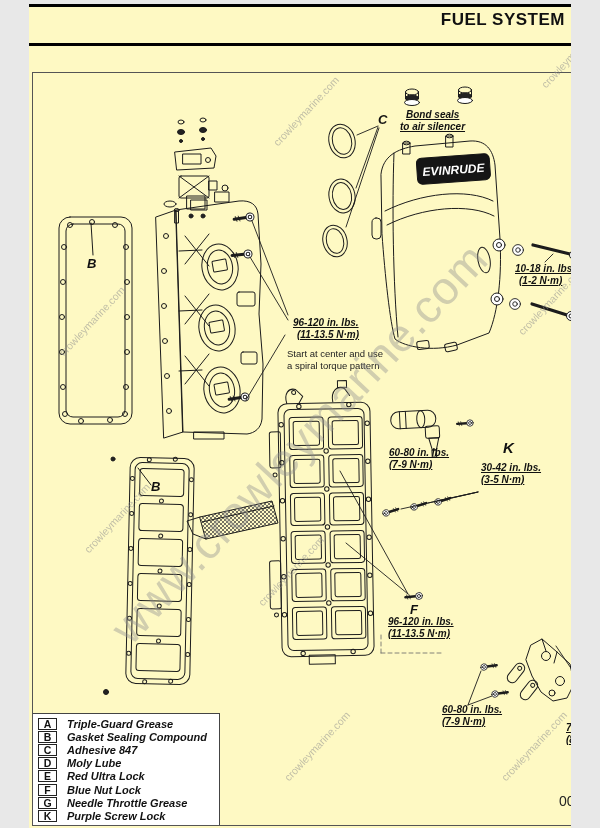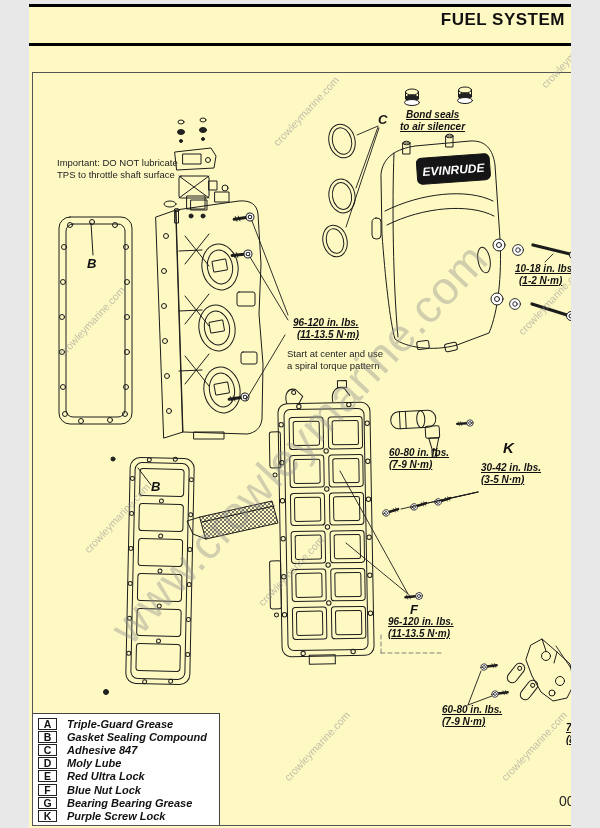--- a/index.html
+++ b/index.html
@@ -355,24 +355,20 @@
             <circle cx="0" cy="-6" r="2"></circle>
           </g>
         <use href="#scr" xlink:href="#scr" transform="translate(455,663) rotate(172) scale(0.8)"></use>
         <use href="#scr" xlink:href="#scr" transform="translate(466,690) rotate(172) scale(0.8)"></use>
         <path d="M439,701 L452,667 M439,701 L463,692" stroke-width="0.9"></path>
         <line x1="566" y1="700" x2="527" y2="642" stroke-width="0.9"></line>
       </g>
     </g>
   </svg>
 
-  <div class="txt note" style="left:28px;top:153px">
-    <div>Important: DO NOT lubricate</div>
-      <div>TPS to throttle shaft surface</div>
-  </div>
 
   <div class="txt co" style="left:349px;top:108px">C</div>
   <div class="txt spec" style="left:371px;top:105px;font-size:10px">
     <div style="margin-left:6px">Bond seals</div>
       <div>to air silencer</div>
   </div>
 
   <div class="txt co" style="left:58px;top:252px">B</div>
 
   <div class="txt spec" style="left:264px;top:313px">
@@ -441,21 +437,21 @@
     <div class="lrow">
       <div class="lkey">E</div>
       <div class="llab">Red Ultra Lock</div>
     </div>
     <div class="lrow">
       <div class="lkey">F</div>
       <div class="llab">Blue Nut Lock</div>
     </div>
     <div class="lrow">
       <div class="lkey">G</div>
-      <div class="llab">Bearing Bearing Grease</div>
+      <div class="llab">Needle Throttle Grease</div>
     </div>
     <div class="lrow">
       <div class="lkey">K</div>
       <div class="llab">Purple Screw Lock</div>
     </div>
   </div>
 
   <div class="wm wm-large">www.crowleymarine.com</div>
   <div class="wm wm-small" style="left:222px;top:101px">crowleymarine.com</div>
   <div class="wm wm-small" style="left:490px;top:43px">crowleymarine.com</div>

